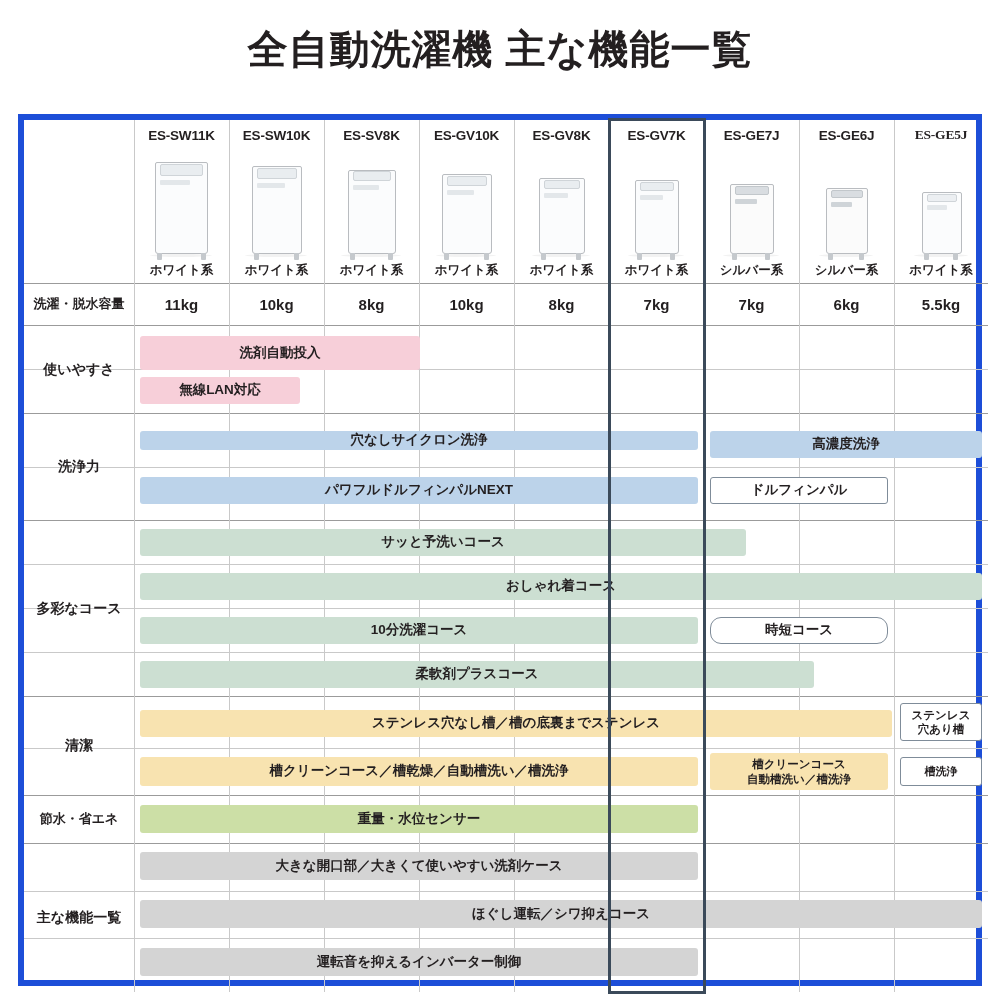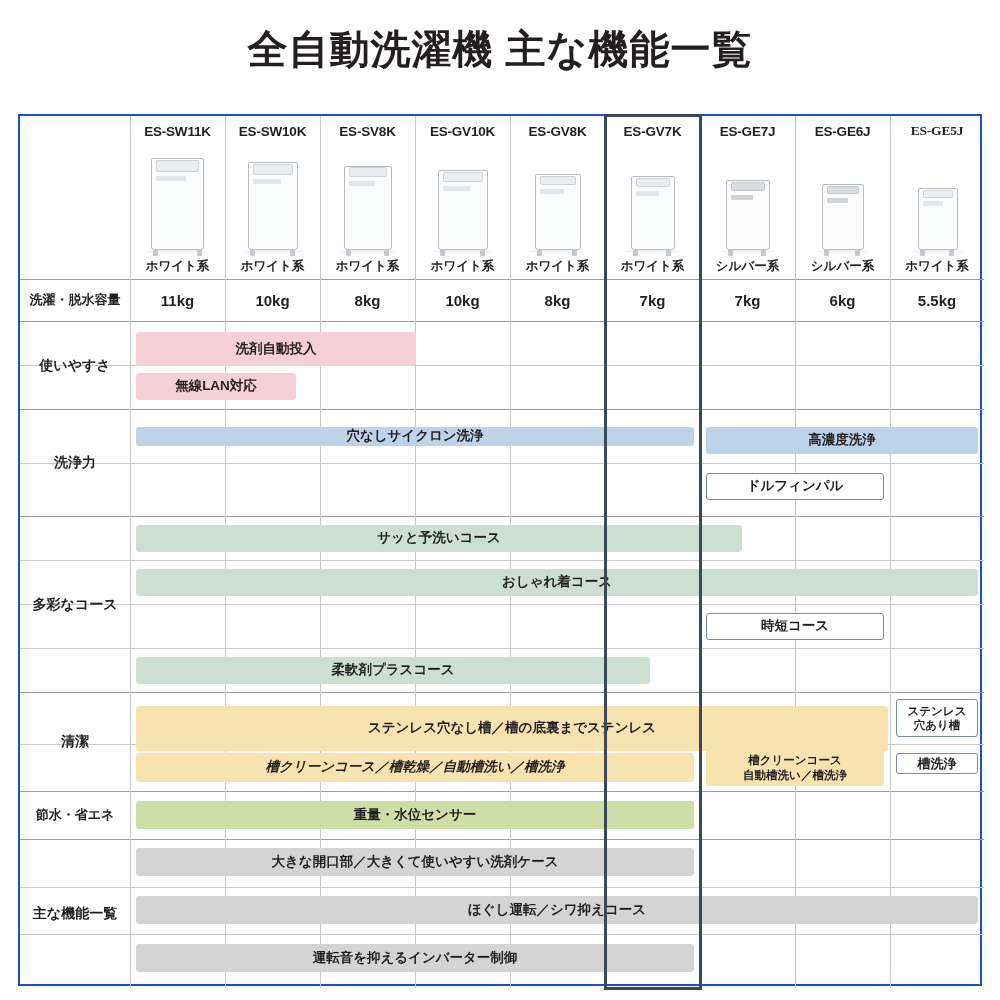--- a/index.html
+++ b/index.html
@@ -31,21 +31,21 @@
     color: #231f20;
   }
 
   
   .grid {
     position: absolute;
     left: 18px;
     top: 114px;
     width: 964px;
     height: 872px;
-    border: 2px solid #1d4ed8;
+    border: 6px solid #1d4ed8;
   }
 
   
   .vline {
     position: absolute;
     top: 0;
     width: 1px;
     background: #c9c9c9;
   }
   .hline {
@@ -322,34 +322,36 @@
     <div class="capacity" style="left:775px; width:95px; top:168px;">6kg</div>
     <div class="capacity" style="left:870px; width:94px; top:168px;">5.5kg</div>
 
     <div class="rowlabel" style="top:205px; height:88px;">使いやすさ</div>
     <div class="bar pink" style="left:116px; top:216px; width:280px; height:34px;">洗剤自動投入</div>
     <div class="bar pink" style="left:116px; top:257px; width:160px; height:27px;">無線LAN対応</div>
 
     <div class="rowlabel" style="top:293px; height:107px;">洗浄力</div>
     <div class="bar blue" style="left:116px; top:311px; width:558px; height:19px;">穴なしサイクロン洗浄</div>
     <div class="bar blue" style="left:686px; top:311px; width:272px; height:27px;">高濃度洗浄</div>
+    <div class="bar blue" style="left:116px; top:357px; width:558px; height:27px;">パワフルドルフィンパルNEXT</div>
     <div class="bar outline" style="left:686px; top:357px; width:178px; height:27px;">ドルフィンパル</div>
 
     <div class="rowlabel" style="top:400px; height:176px;">多彩なコース</div>
     <div class="bar green" style="left:116px; top:409px; width:606px; height:27px;">サッと予洗いコース</div>
     <div class="bar green" style="left:116px; top:453px; width:842px; height:27px;">おしゃれ着コース</div>
-    <div class="bar outline" style="left:686px; top:497px; width:178px; height:27px;">時短コース</div>
-    <div class="bar green" style="left:116px; top:541px; width:514px; height:27px;">柔軟剤プラスコース</div>
+    <div class="bar green" style="left:116px; top:497px; width:558px; height:27px;">10分洗濯コース</div>
+    <div class="bar outline" style="left:686px; top:497px; width:178px; height:27px;border-radius:11px;">時短コース</div>
+    <div class="bar green" style="left:116px; top:541px; width:674px; height:27px;">柔軟剤プラスコース</div>
 
     <div class="rowlabel" style="top:576px; height:99px;">清潔</div>
-    <div class="bar yellow" style="left:116px; top:590px; width:752px; height:45px;">ステンレス穴なし槽／槽の底裏までステンレス</div>
+    <div class="bar yellow" style="left:116px; top:590px; width:752px; height:27px;">ステンレス穴なし槽／槽の底裏までステンレス</div>
     <div class="bar outline small" style="left:876px; top:583px; width:82px; height:38px;">ステンレス<br>穴あり槽</div>
-    <div class="bar yellow" style="left:116px; top:637px; width:558px; height:29px;font-style:italic;">槽クリーンコース／槽乾燥／自動槽洗い／槽洗浄</div>
+    <div class="bar yellow" style="left:116px; top:637px; width:558px; height:29px;">槽クリーンコース／槽乾燥／自動槽洗い／槽洗浄</div>
     <div class="bar yellow small" style="left:686px; top:633px; width:178px; height:37px;">槽クリーンコース<br>自動槽洗い／槽洗浄</div>
-    <div class="bar outline" style="left:876px; top:637px; width:82px; height:21px; font-size:13px;">槽洗浄</div>
+    <div class="bar outline" style="left:876px; top:637px; width:82px; height:29px; font-size:11px;">槽洗浄</div>
 
     <div class="rowlabel" style="top:675px; height:48px; font-size:13px;">節水・省エネ</div>
     <div class="bar lgreen" style="left:116px; top:685px; width:558px; height:28px;">重量・水位センサー</div>
 
     <div class="rowlabel" style="top:723px; height:148px;">主な機能一覧</div>
     <div class="bar gray" style="left:116px; top:732px; width:558px; height:28px;">大きな開口部／大きくて使いやすい洗剤ケース</div>
     <div class="bar gray" style="left:116px; top:780px; width:842px; height:28px;">ほぐし運転／シワ抑えコース</div>
     <div class="bar gray" style="left:116px; top:828px; width:558px; height:28px;">運転音を抑えるインバーター制御</div>
 
     <div class="highlight" style="left:584px; top:-2px; width:98px; height:876px;"></div>

